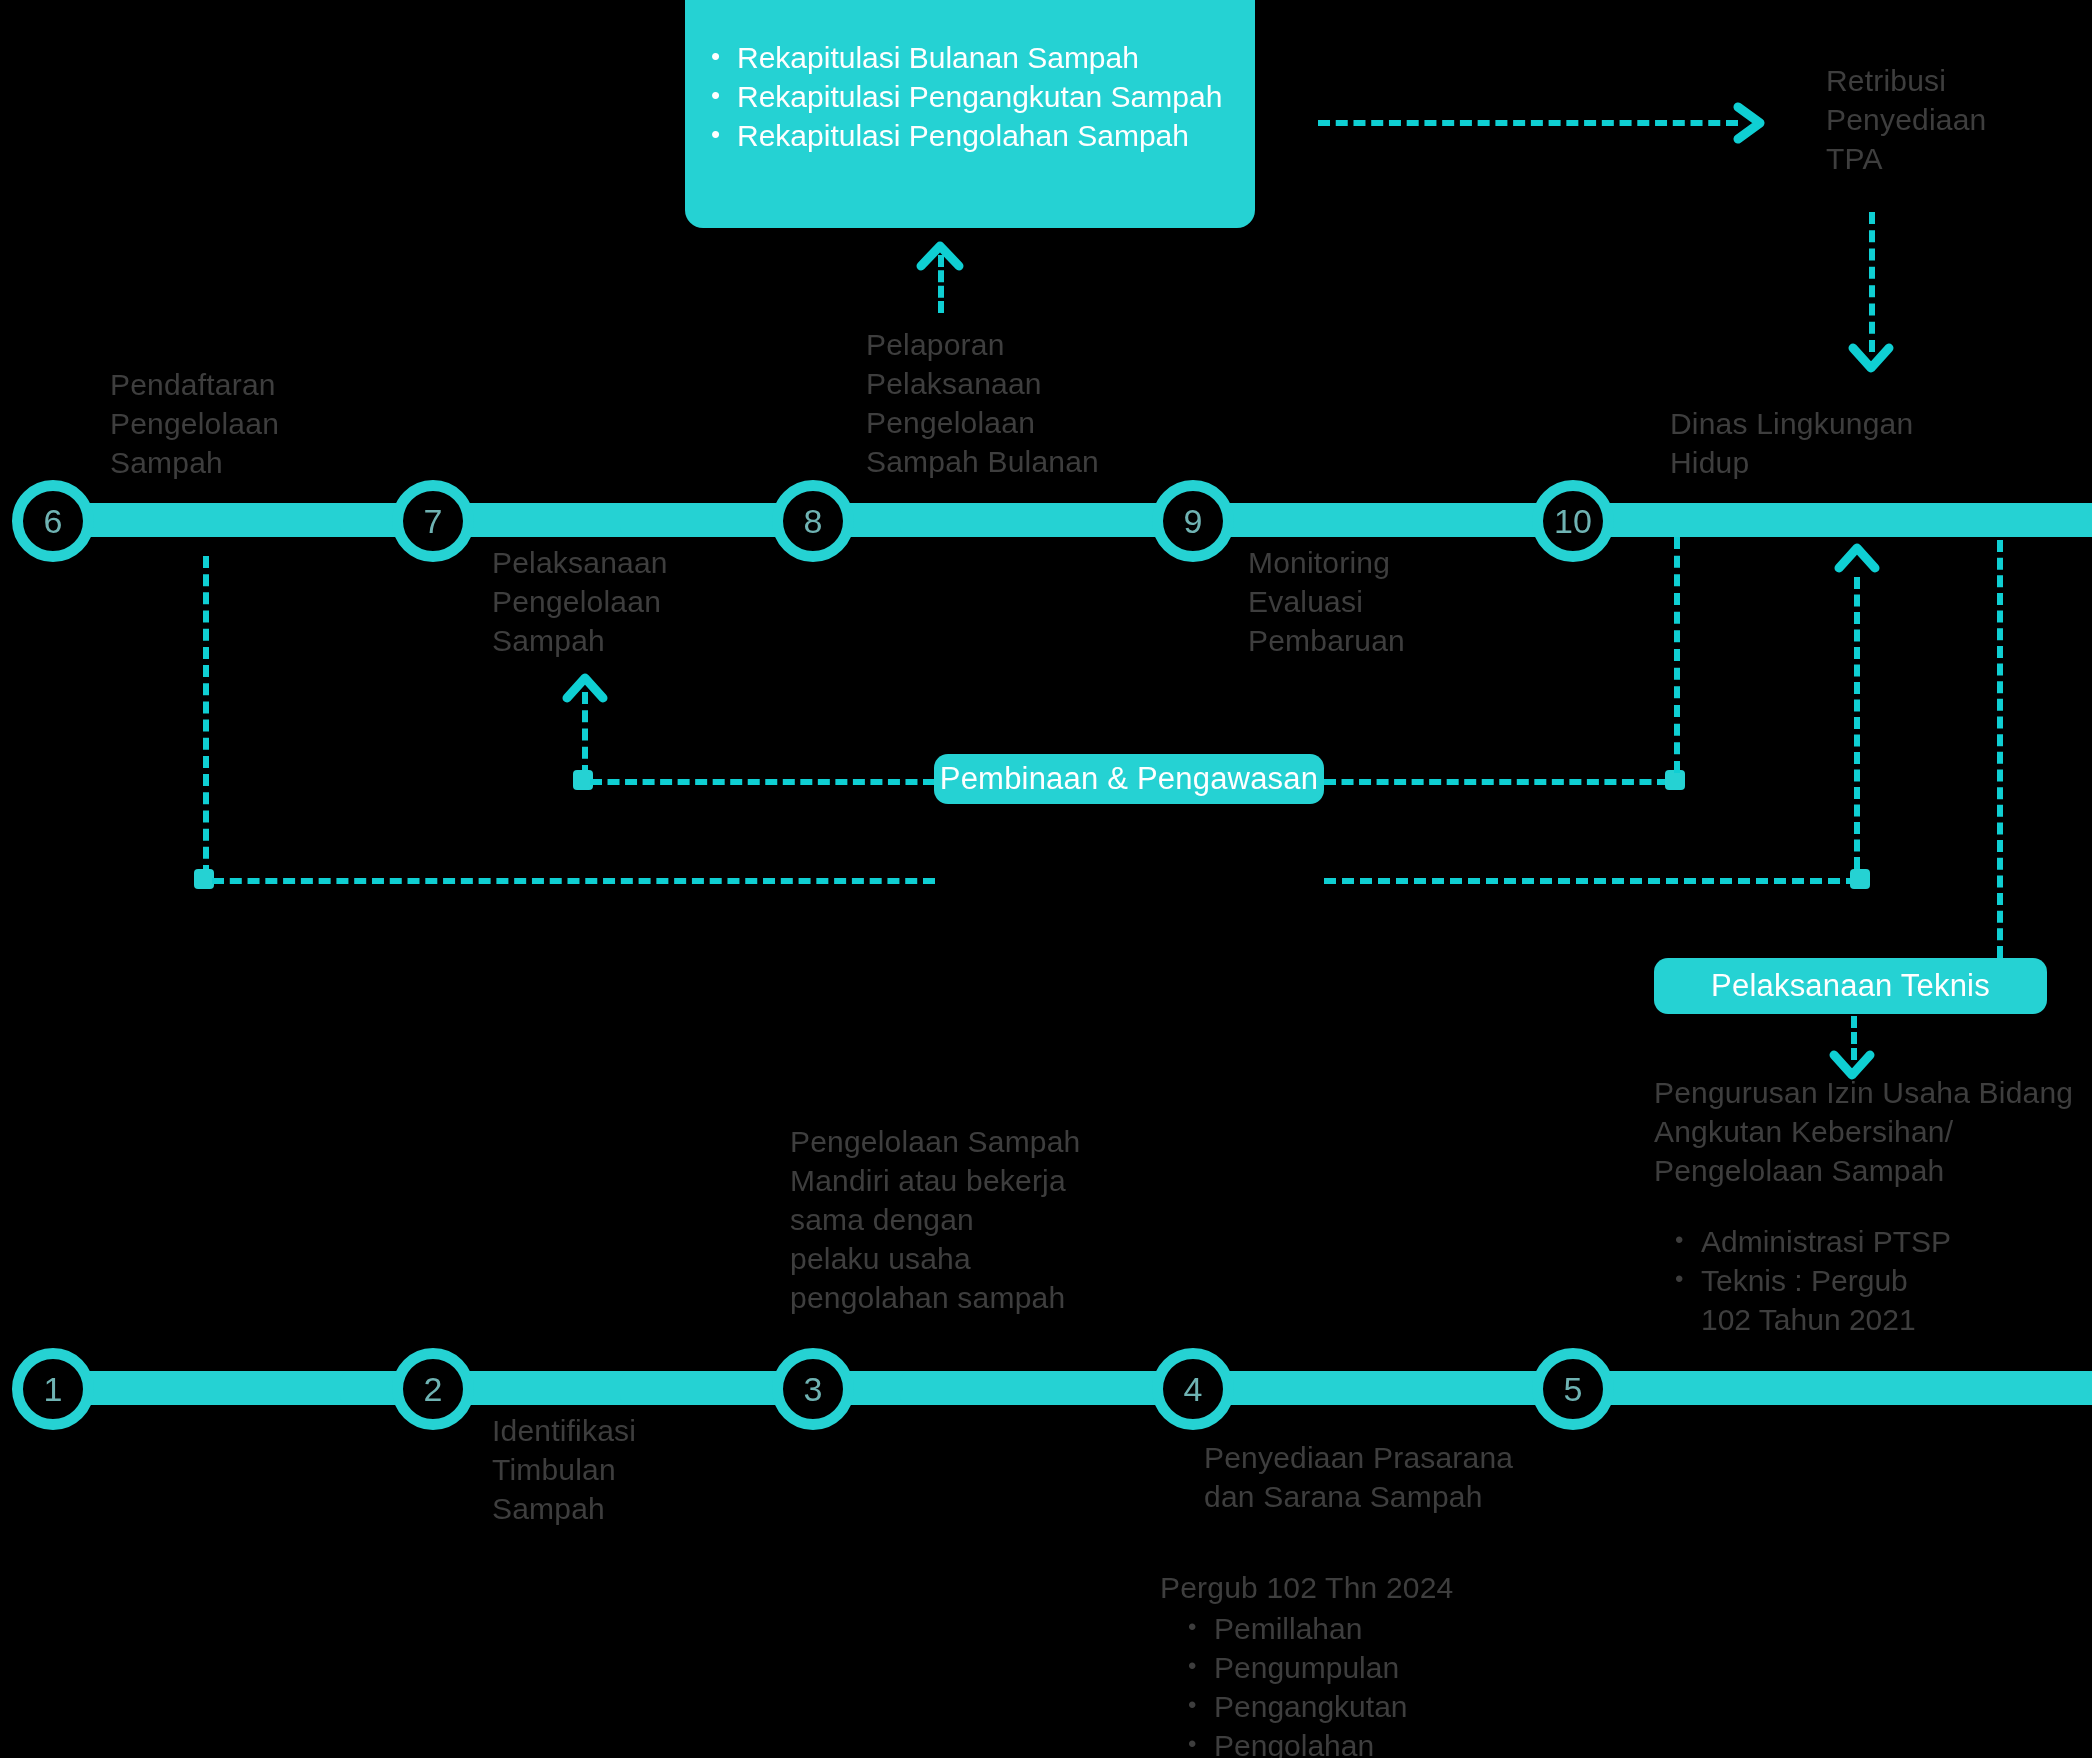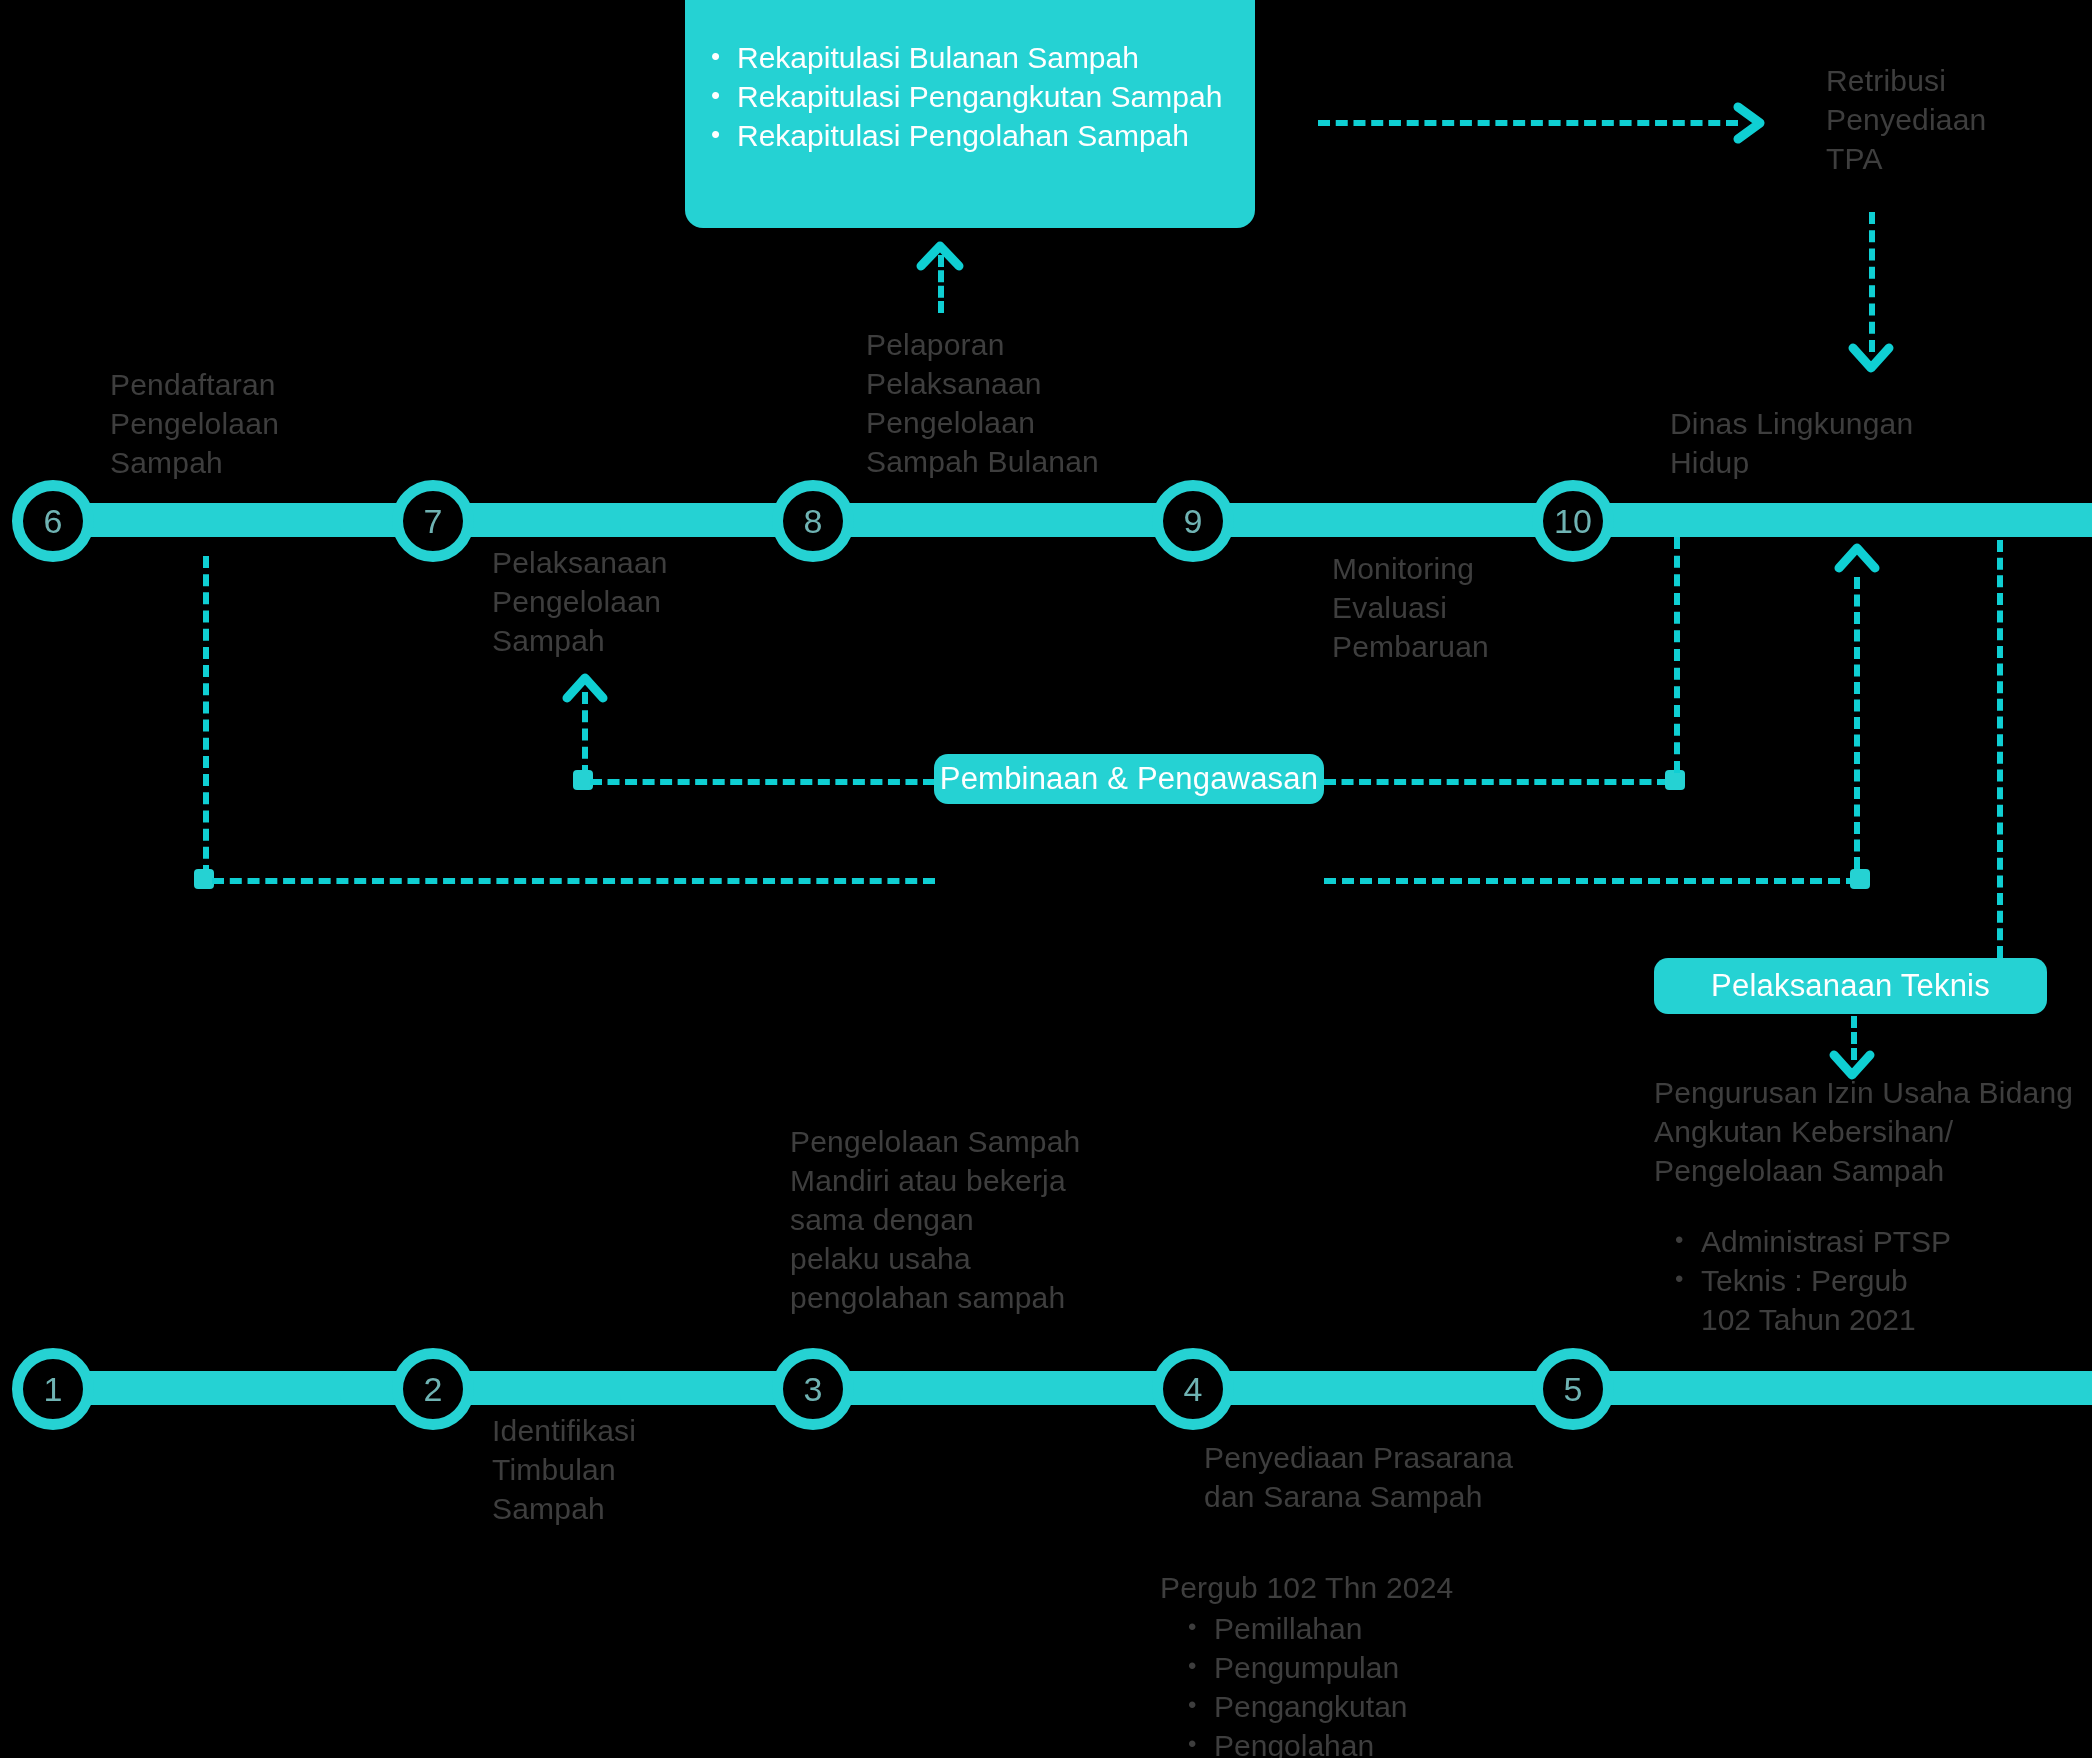--- a/index.html
+++ b/index.html
@@ -98,21 +98,21 @@
   <div class="node" style="left:1152px;top:480px;">
     <span>9</span>
   </div>
   <div class="node" style="left:1532px;top:480px;">
     <span>10</span>
   </div>
 
   <div class="txt" style="left:492px;top:543px;width:300px;">Pelaksanaan
 Pengelolaan
 Sampah</div>
-  <div class="txt" style="left:1332px;top:543px;width:300px;margin-top:6px;">Monitoring
+  <div class="txt" style="left:1248px;top:543px;width:300px;">Monitoring
 Evaluasi
 Pembaruan</div>
 
   <svg class="arrow" style="left:561px;top:670px;" width="48" height="34" viewBox="0 0 48 34">
     <polyline points="6,28 24,8 42,28" fill="none" stroke="#0fcfd3" stroke-width="9" stroke-linecap="round" stroke-linejoin="round"></polyline>
   </svg>
   <div class="dv" style="left:582px;top:692px;height:85px;"></div>
   <div class="sq" style="left:573px;top:770px;"></div>
   <div class="dh" style="left:590px;top:779px;width:345px;"></div>
 

